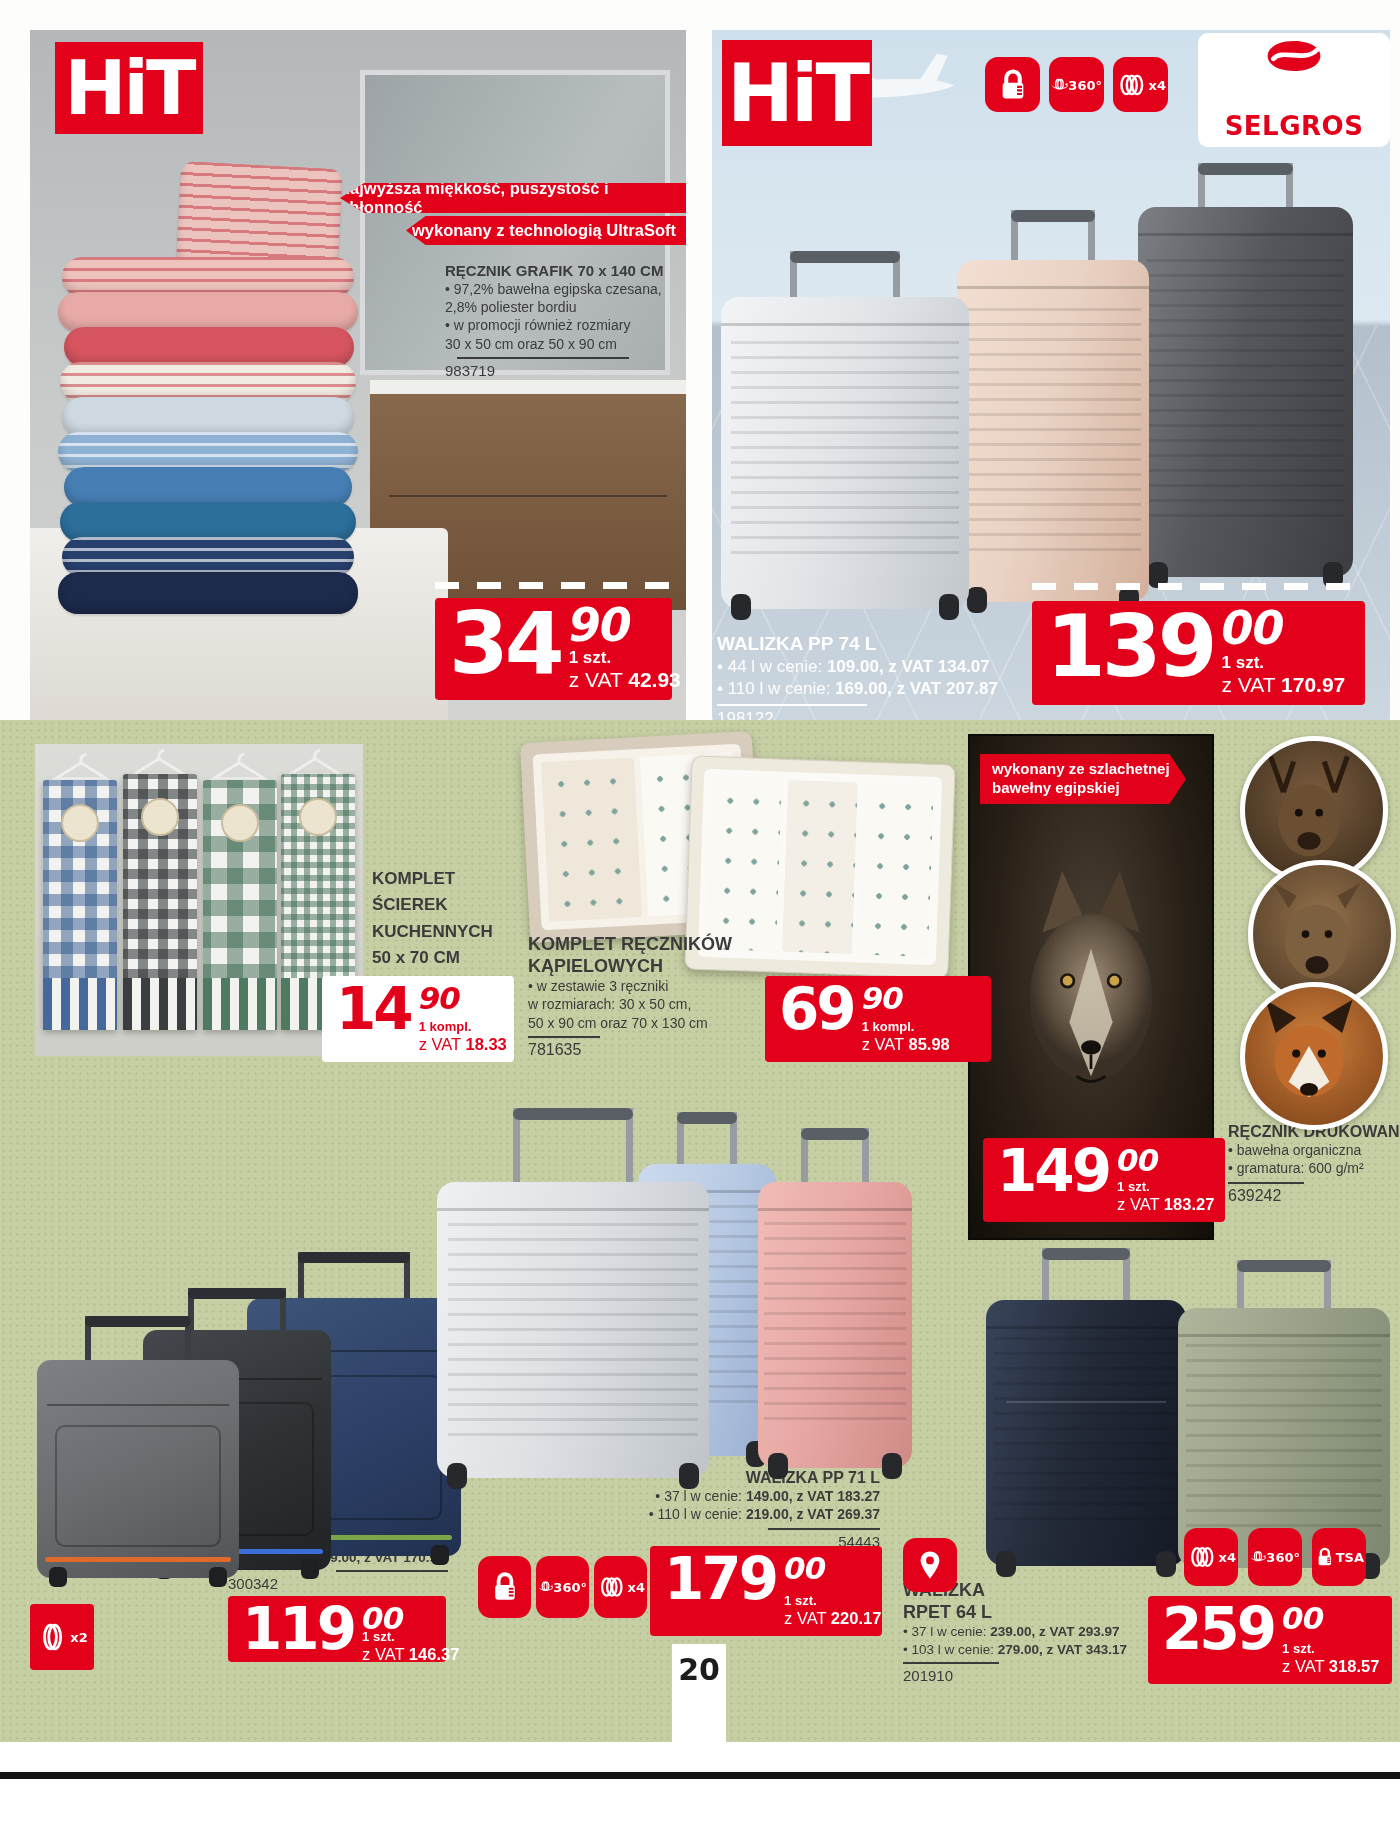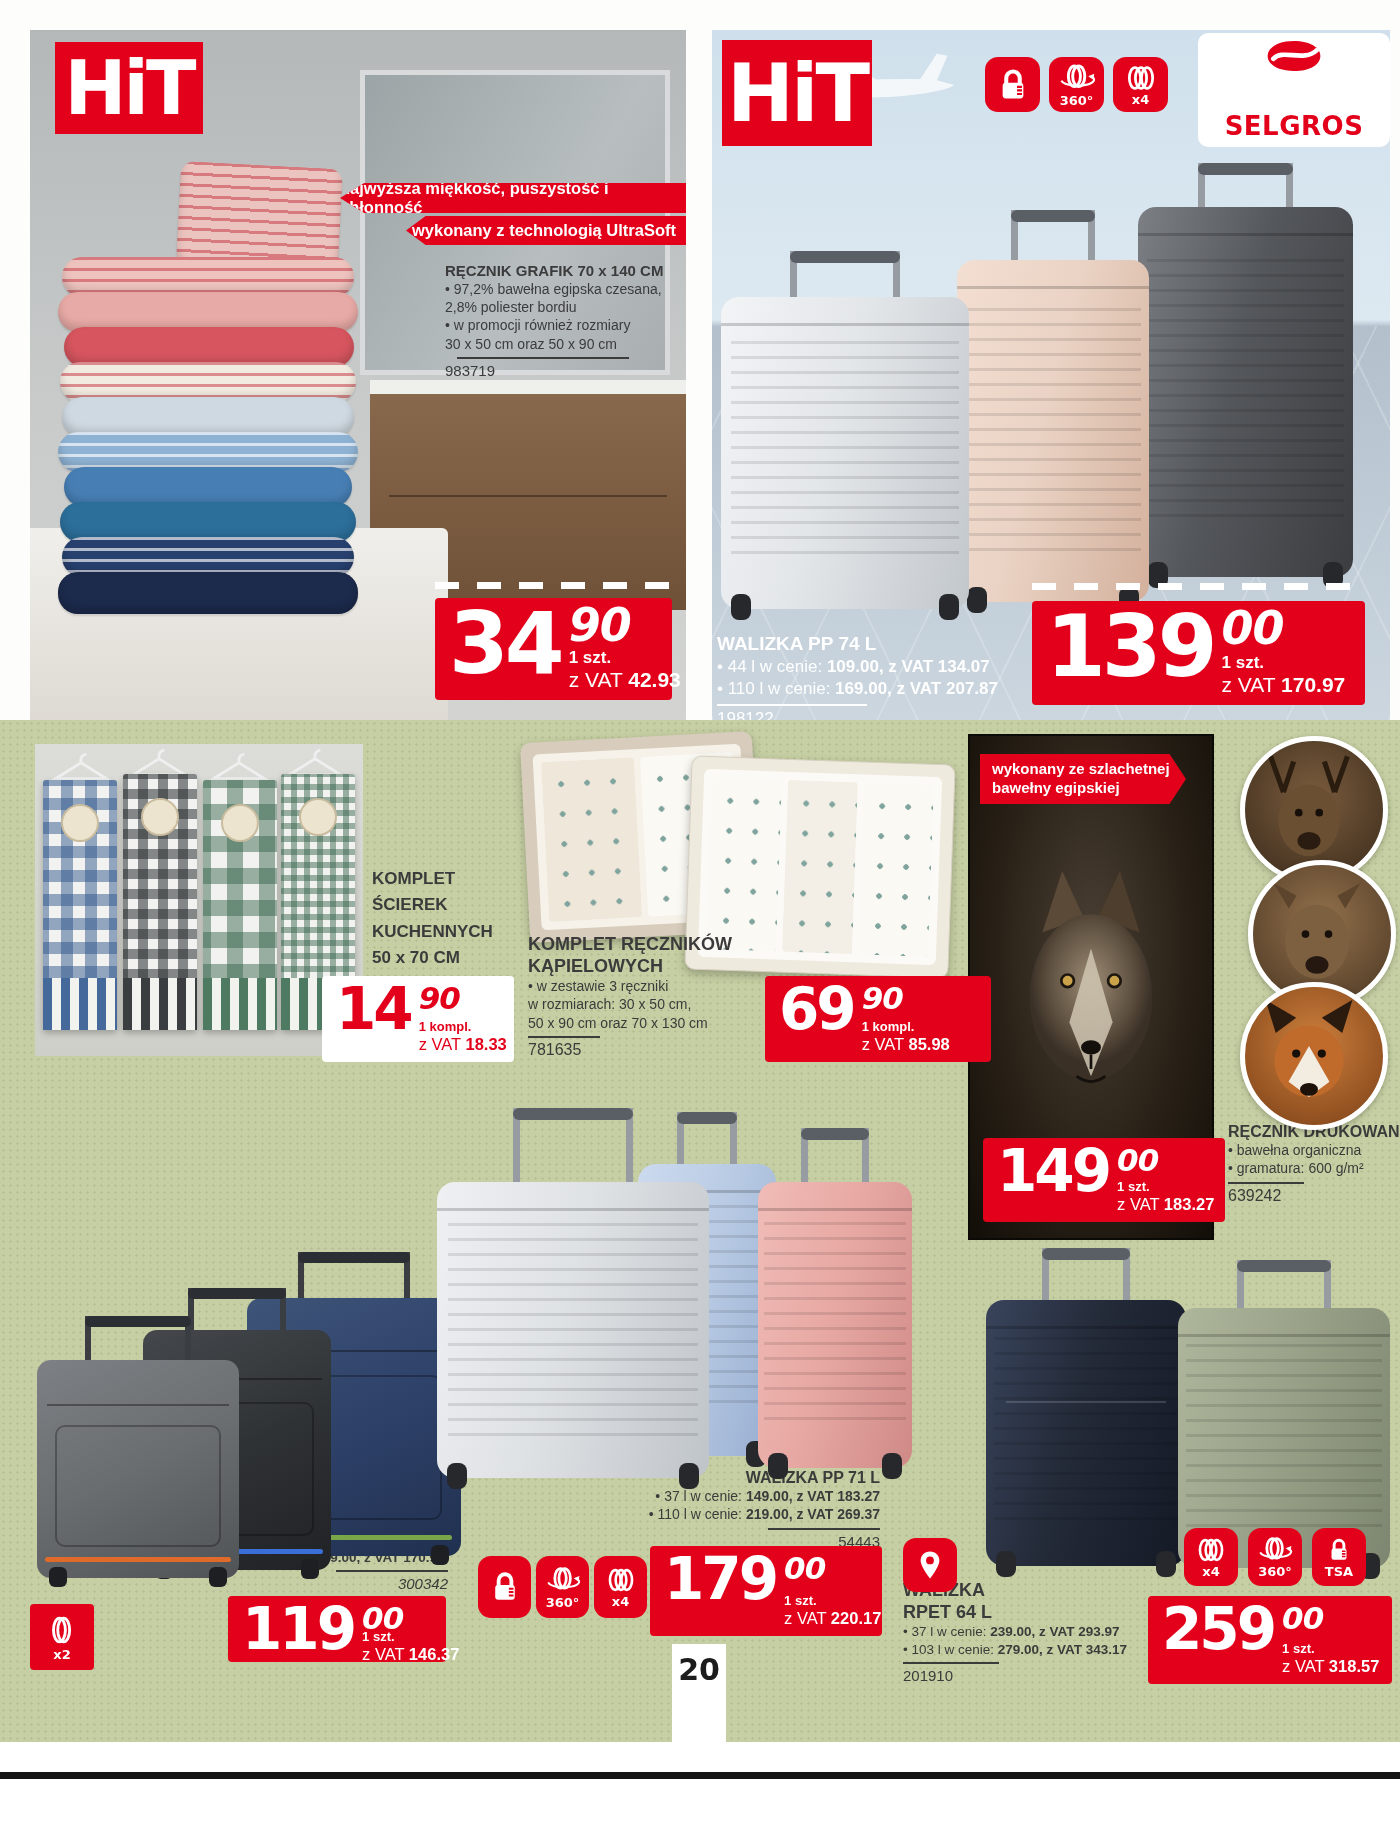--- a/index.html
+++ b/index.html
@@ -45,21 +45,21 @@
   .price.big .p-main{font-size:86px;}
   .price.big .p-sup{font-size:46px;}
   .price.big .p-unit{font-size:17px;}
   .price.big .p-vat{font-size:21px;}
   .price.mid .p-main{font-size:58px;letter-spacing:-3px;}
   .price.mid .p-sup{font-size:31px;}
   .price.mid .p-unit{font-size:13px;}
   .price.mid .p-vat{font-size:16.5px;}
   .price.white{background:#fff;color:#e2001a;}
   
-  .ibadge{position:absolute;background:#e2001a;border-radius:13px;color:#fff;display:flex;flex-direction:column;
+  .ibadge{position:absolute;background:#e2001a;border-radius:13px;color:#fff;display:flex;flex-direction:row;
     align-items:center;justify-content:center;z-index:9;box-sizing:border-box;padding:4px 2px;}
   .ibadge svg{display:block;}
   .ib-t{font-size:13px;line-height:1;margin-top:1px;font-weight:700;font-family:"DejaVu Sans",sans-serif;}
   
   .slg{position:absolute;background:#fff;border-radius:10px;display:flex;flex-direction:column;align-items:center;
     justify-content:center;z-index:9;}
   .slg-name{color:#e2001a;font-weight:800;font-size:26px;letter-spacing:.5px;font-family:"DejaVu Sans",sans-serif;}
   
   .circle{position:absolute;border-radius:50%;border:5px solid #fff;overflow:hidden;box-shadow:0 2px 6px rgba(0,0,0,.25);}
   
@@ -464,21 +464,21 @@
       <i class="s-wheel l"></i>
         <i class="s-wheel r"></i>
     </div>
   </div>
 
   <div class="abs" style="left:228px;top:1512px;width:220px;">
     <div class="ptitle nw" style="font-size:16px;text-align:center;">WALIZKA TEKSTYLNA 50 L</div>
     <div class="pline bl nw" style="font-size:13.5px;"><span>• 34 l w cenie:</span> <b>99.90, z VAT 122.88</b></div>
     <div class="pline bl nw" style="font-size:13.5px;"><span>• 75 l w cenie:</span> <b>139.00, z VAT 170.97</b></div>
     <div class="sep" style="width:112px;margin-left:auto;"></div>
-    <div class="code" style="font-size:15px;text-align:right;font-style:italic;">300342</div>
+    <div class="code" style="font-size:15px;">300342</div>
   </div>
 
   <div class="ibadge" style="left:30px;top:1604px;width:64px;height:66px;border-radius:4px;">
     <svg width="34" height="34" viewBox="0 0 40 40">
         <ellipse cx="22" cy="20" rx="7" ry="14" fill="none" stroke="#fff" stroke-width="3.4"></ellipse>
         <ellipse cx="17" cy="20" rx="7" ry="14" fill="none" stroke="#fff" stroke-width="3.4"></ellipse>
       </svg>
     <span class="ib-t">x2</span>
   </div>
 

